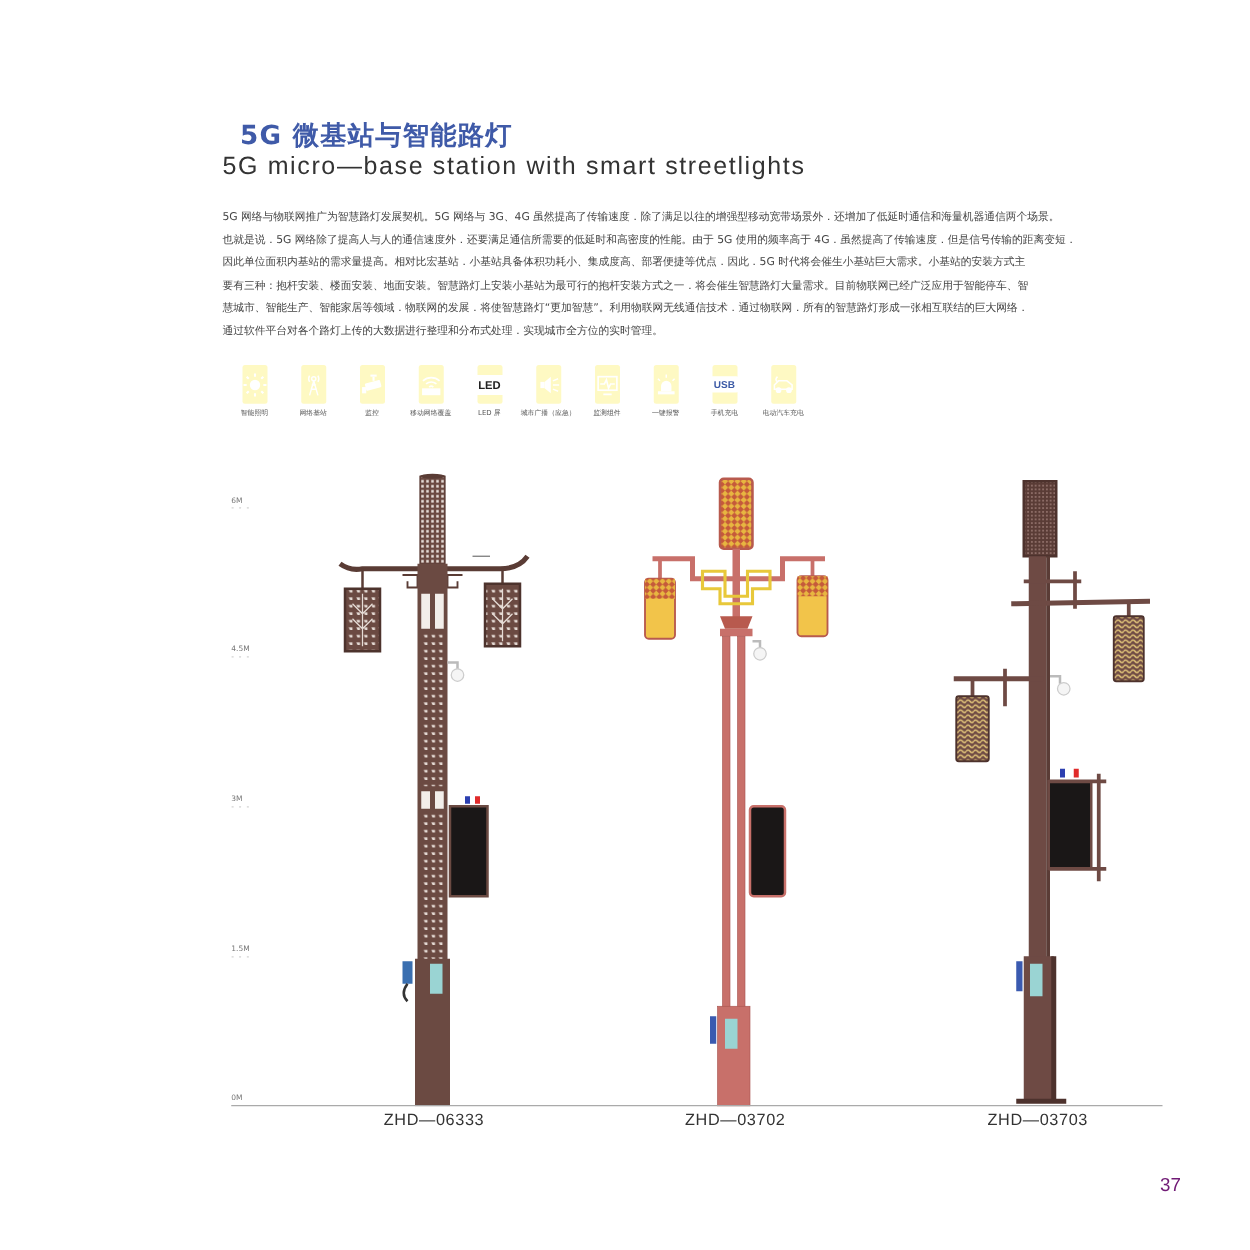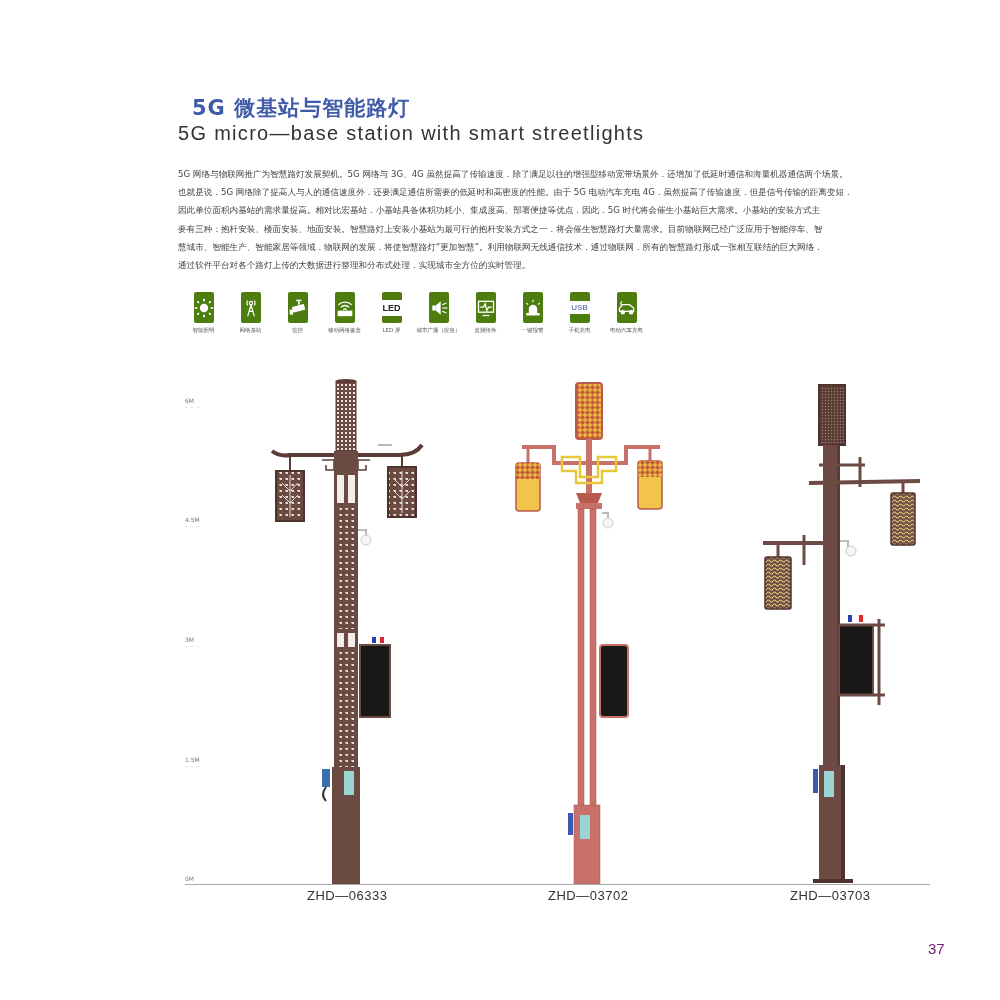--- a/index.html
+++ b/index.html
@@ -7,40 +7,40 @@
          font-family:"DejaVu Sans", sans-serif; color:#333; }
   .title-cn { position:absolute; left:178px; top:94px; font-size:21px; font-weight:bold;
               color:#3f5aa8; letter-spacing:1px;margin-left:14px; }
   .title-en { position:absolute; left:178px; top:122px; font-size:20px; color:#333;
               font-family:"Liberation Sans", sans-serif; letter-spacing:1.3px; }
   .body-text { position:absolute; left:178px; top:165px; width:760px; font-size:8.6px;
                line-height:18.2px; color:#444; }
   .body-text p { margin:0; white-space:nowrap; }
   .icons { position:absolute; left:180px; top:292px; display:flex; gap:0; }
   .icon-cell { width:47px; display:flex; flex-direction:column; align-items:center; }
-  .icon-box { width:20px; height:31px; background:#4d7c0f; border-radius:2px;
+  .icon-box { width:20px; height:31px; background:#fef9c3; border-radius:2px;
               display:flex; align-items:center; justify-content:center; }
   .icon-box svg { width:22px; height:22px; }
   .icon-label { font-size:5.5px; color:#555; margin-top:4px; white-space:nowrap; }
   .ruler { position:absolute; left:185px; font-size:6px; color:#777; }
   .ruler .dash { display:block; letter-spacing:1px; color:#aaa; font-size:6px; line-height:6px;}
   .baseline { position:absolute; left:185px; top:884px; width:745px; height:1px; background:#aaa; }
   .model { position:absolute; top:888px; font-size:13px; color:#333; font-family:"Liberation Sans", sans-serif; letter-spacing:0.5px;}
   .page-num { position:absolute; left:928px; top:940px; font-size:15px; color:#701a75; font-family:"Liberation Sans", sans-serif; }
   .pole-svg { position:absolute; }
 </style>
 </head>
 <body>
 
 <div class="title-cn">5G 微基站与智能路灯</div>
 <div class="title-en">5G micro—base station with smart streetlights</div>
 
 <div class="body-text">
   <p>5G 网络与物联网推广为智慧路灯发展契机。5G 网络与 3G、4G 虽然提高了传输速度．除了满足以往的增强型移动宽带场景外．还增加了低延时通信和海量机器通信两个场景。</p>
-  <p>也就是说．5G 网络除了提高人与人的通信速度外．还要满足通信所需要的低延时和高密度的性能。由于 5G 电动汽车充电 4G．虽然提高了传输速度．但是信号传输的距离变短．</p>
+  <p>也就是说．5G 网络除了提高人与人的通信速度外．还要满足通信所需要的低延时和高密度的性能。由于 5G 使用的频率高于 4G．虽然提高了传输速度．但是信号传输的距离变短．</p>
   <p>因此单位面积内基站的需求量提高。相对比宏基站．小基站具备体积功耗小、集成度高、部署便捷等优点．因此．5G 时代将会催生小基站巨大需求。小基站的安装方式主</p>
   <p>要有三种：抱杆安装、楼面安装、地面安装。智慧路灯上安装小基站为最可行的抱杆安装方式之一．将会催生智慧路灯大量需求。目前物联网已经广泛应用于智能停车、智</p>
   <p>慧城市、智能生产、智能家居等领域．物联网的发展．将使智慧路灯“更加智慧”。利用物联网无线通信技术．通过物联网．所有的智慧路灯形成一张相互联结的巨大网络．</p>
   <p>通过软件平台对各个路灯上传的大数据进行整理和分布式处理．实现城市全方位的实时管理。</p>
 </div>
 
 <div class="icons">
   <div class="icon-cell">
     <div class="icon-box">
       <svg viewBox="0 0 24 24">
@@ -130,21 +130,21 @@
             <line x1="12" y1="2" x2="12" y2="5"></line>
             <line x1="4" y1="6" x2="6" y2="8"></line>
             <line x1="20" y1="6" x2="18" y2="8"></line>
           </g>
         </svg>
     </div>
     <span class="icon-label">一键报警</span>
   </div>
   <div class="icon-cell">
     <div class="icon-box">
-      <div style="background:#fff;color:#3c5aa6;font-weight:normal;font-size:8px;padding:2px 3px;border-radius:2px;font-family:'Liberation Sans',sans-serif;text-align:right;">USB</div>
+      <div style="background:#fff;color:#3c5aa6;font-weight:bold;font-size:8px;padding:2px 3px;border-radius:2px;font-family:'Liberation Sans',sans-serif;text-align:right;">USB</div>
     </div>
     <span class="icon-label">手机充电</span>
   </div>
   <div class="icon-cell">
     <div class="icon-box">
       <svg viewBox="0 0 24 24" fill="none" stroke="#fff" stroke-width="1.5">
           <path d="M3 16 V12 L7 8 H15 L20 12 V16 Z"></path>
           <circle cx="7" cy="17" r="2" fill="#fff"></circle>
           <circle cx="17" cy="17" r="2" fill="#fff"></circle>
           <path d="M6 4 Q3 7 6 9"></path>

